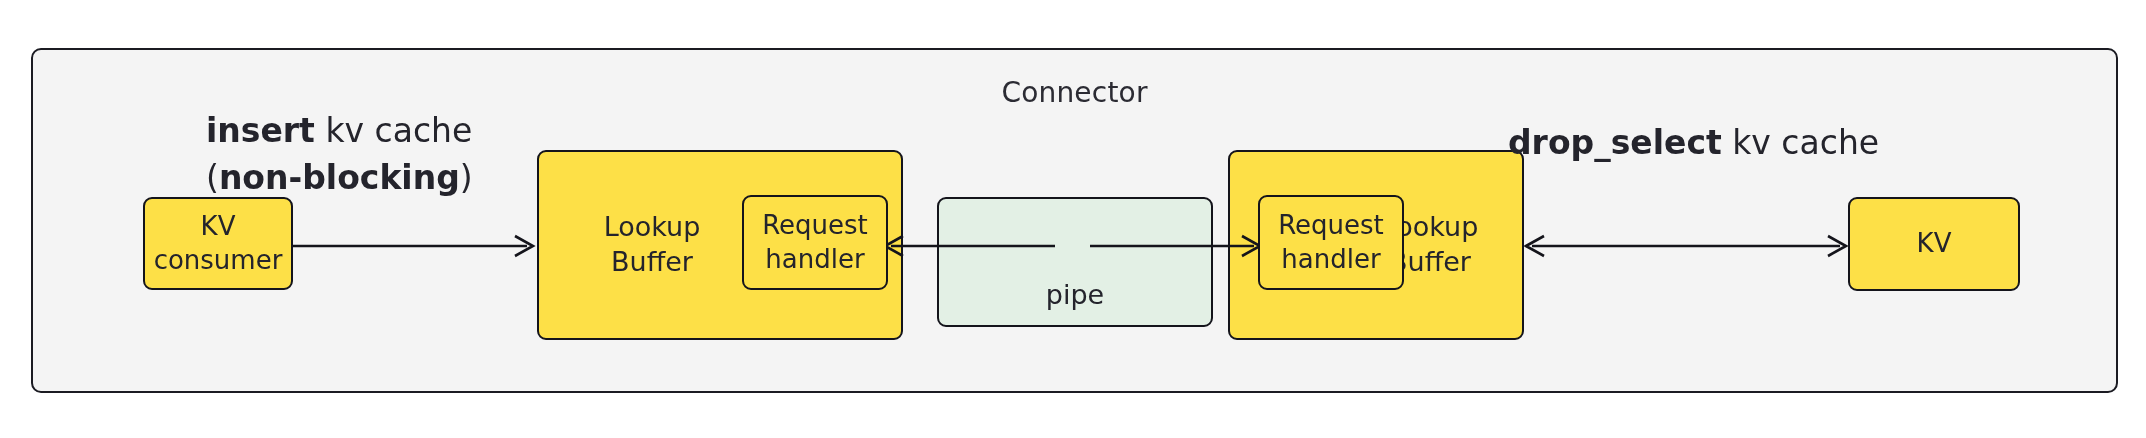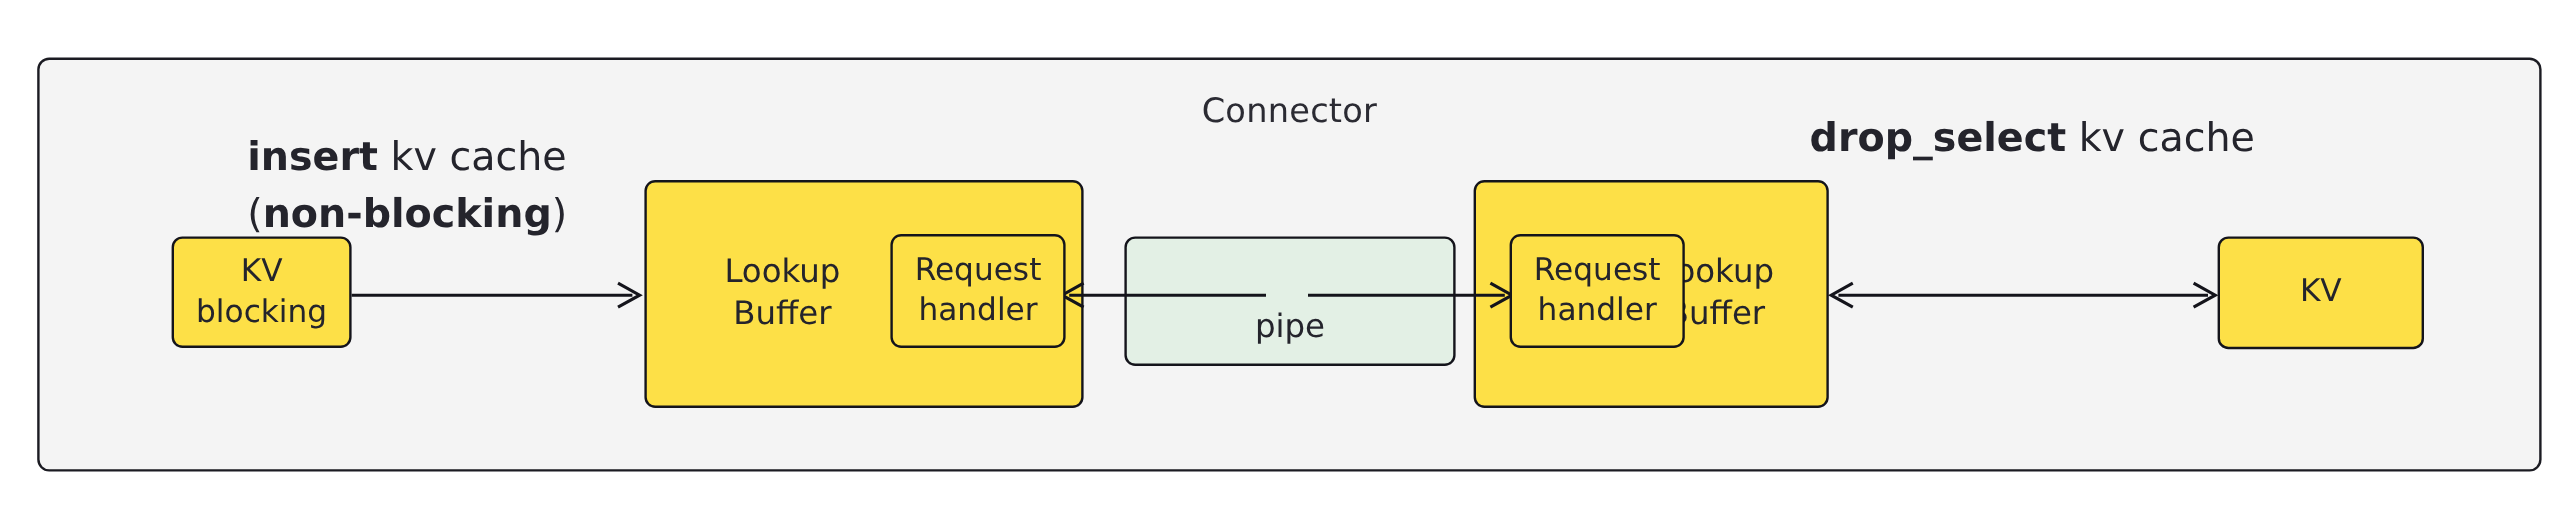--- a/index.html
+++ b/index.html
@@ -71,21 +71,21 @@
   }
   #lookup-buffer-left .lb-label { width: 150px; }
   
   #request-handler-left {
     left: 742px; top: 195px; width: 146px; height: 95px;
     font-size: 26px;
     z-index: 3;
   }
   
   #pipe {
-    left: 937px; top: 197px; width: 276px; height: 108px;
+    left: 937px; top: 197px; width: 276px; height: 130px;
     align-items: flex-end;
     padding-bottom: 12px;
     font-size: 27px;
     z-index: 1;
   }
   
   #lookup-buffer-right {
     left: 1228px; top: 150px; width: 296px; height: 190px;
     justify-content: flex-end;
     align-items: center;
@@ -128,35 +128,35 @@
     position: absolute;
     text-align: left;
     color: #24242c;
     font-size: 33px;
     line-height: 1.42;
     white-space: nowrap;
   }
   .arrow-label b { font-weight: 700; }
 
   #label-insert  { left: 206px;  top: 108px; width: 420px; }
-  #label-drop    { left: 1508px; top: 92px; width: 420px; }
+  #label-drop    { left: 1508px; top: 120px; width: 420px; }
 </style>
 </head>
 <body>
 
 <div id="canvas">
 
   <div class="connector-frame">
     <div class="connector-title">Connector</div>
   </div>
 
   <div class="node blue" id="kv-producer">
     <div>
       <span>KV</span><br>
-      <span>blocking</span>
+      <span>consumer</span>
     </div>
   </div>
 
   <svg class="arrow-svg" style="left:293px; top:230px; width:250px; height:32px;">
     <line class="arrow-line" x1="0" y1="16" x2="234" y2="16"></line>
     <polyline class="arrow-head" points="222,6 240,16 222,26"></polyline>
   </svg>
   <div class="arrow-label" id="label-insert">
     <div>
       <b>insert</b><span> kv cache</span>

